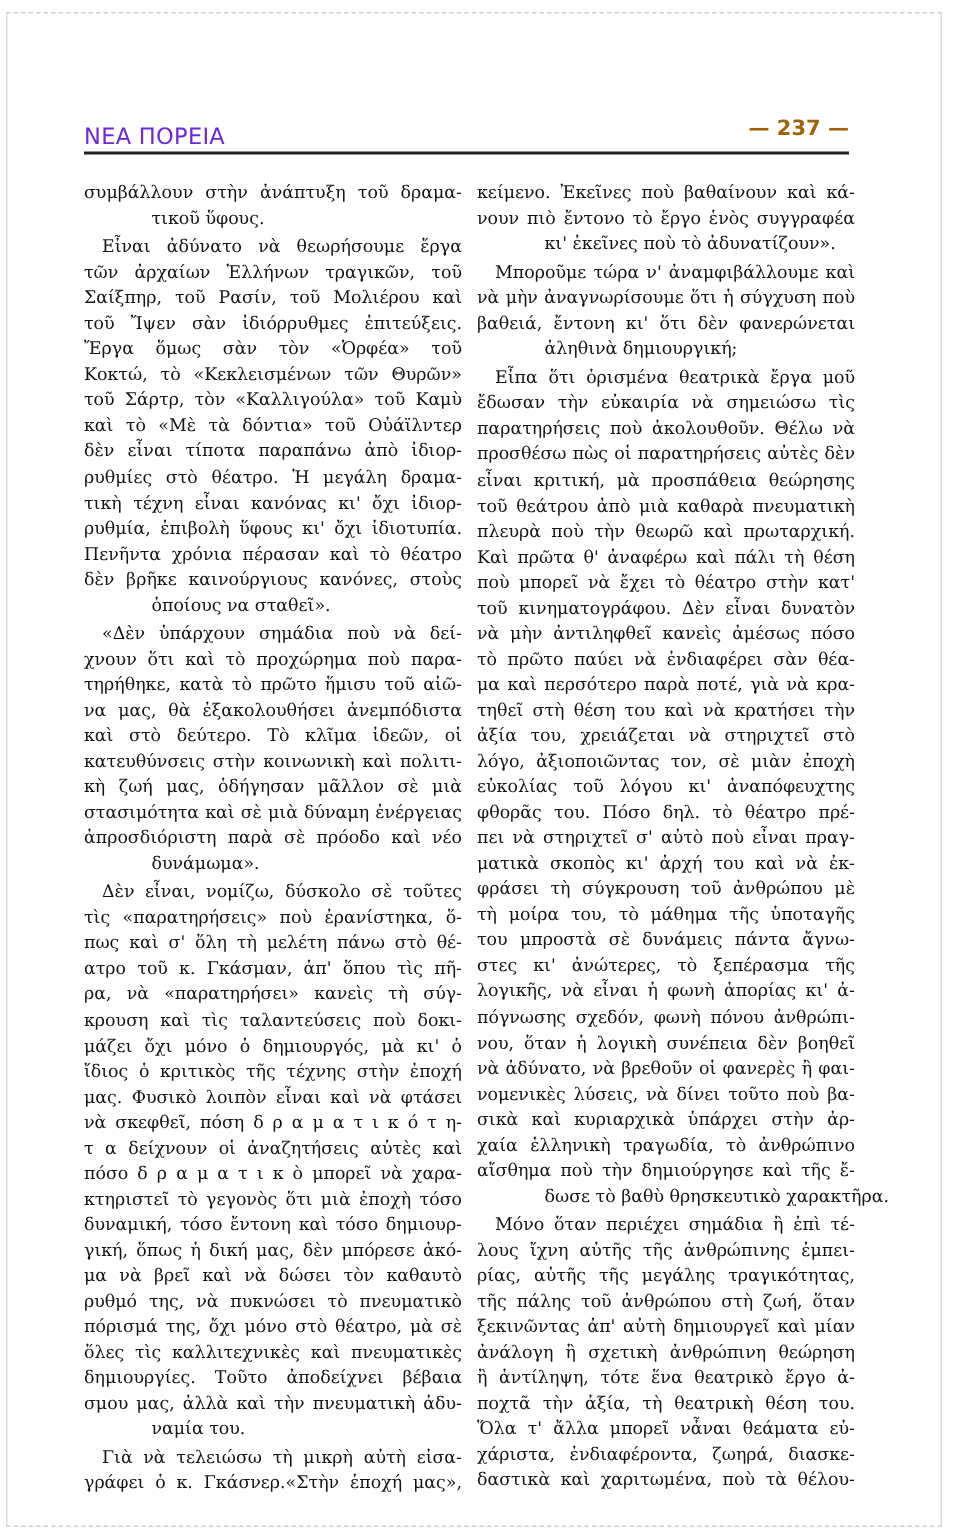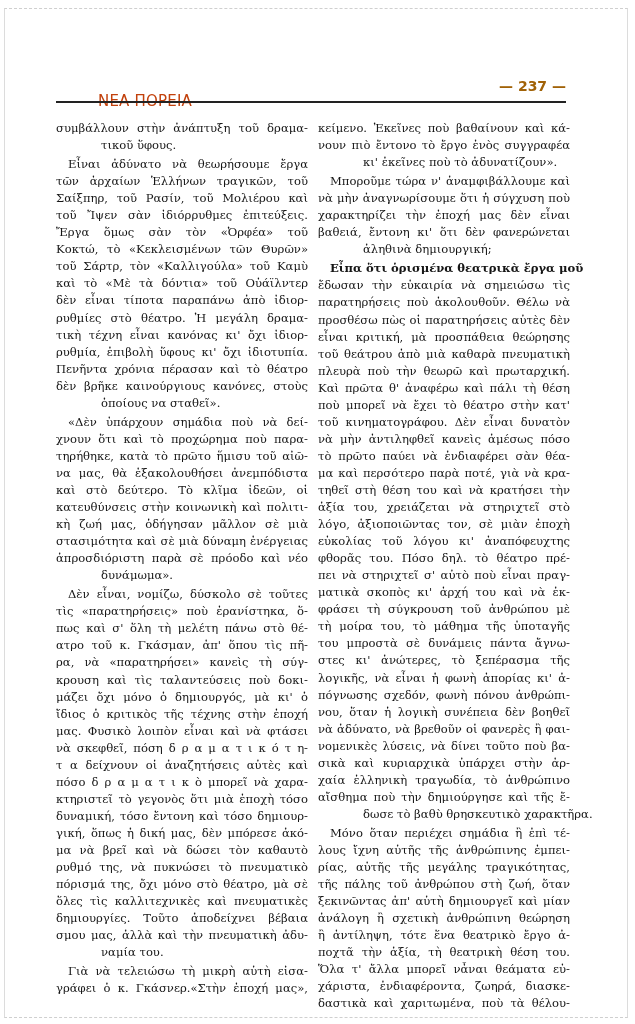--- a/index.html
+++ b/index.html
@@ -7,23 +7,23 @@
     .page-frame {
       position: absolute; left: 4px; top: 8px; width: 624px; height: 1010px;
       border-left: 1px solid #dcdcdc; border-right: 1px solid #dcdcdc;
       border-top: 1px dashed #cfcfcf; border-bottom: 1px dashed #cfcfcf;
       box-sizing: border-box;
     }
     .header {
       position: absolute; left: 56px; top: 78px; width: 510px; height: 20px;
     }
     .journal-title {
-      position: absolute; left: 0; top: 14px;
+      position: absolute; left: 0; top: 4px;
       font-family: "DejaVu Sans", sans-serif; font-size: 15px; font-weight: normal;
-      color: #c2410c; letter-spacing: 0.2px; margin-left: 42px;
+      color: #6d28d9; letter-spacing: 0.2px;
     }
     .page-number {
       position: absolute; right: 0; top: 0;
       font-family: "DejaVu Sans", sans-serif; font-size: 14px; font-weight: bold;
       color: #a16207;
     }
     .header-rule {
       position: absolute; left: 56px; top: 101px; width: 510px; height: 0;
       border-top: 2px solid #222;
     }
@@ -118,26 +118,25 @@
 <div class="col-divider"></div>
 <div class="column col-right" id="col-right">
     <div class="para">
       <span class="line">κείμενο. Ἐκεῖνες ποὺ βαθαίνουν καὶ κά-</span>
       <span class="line">νουν πιὸ ἔντονο τὸ ἔργο ἑνὸς συγγραφέα</span>
       <span class="line last">κι' ἐκεῖνες ποὺ τὸ ἀδυνατίζουν».</span>
     </div>
     <div class="para">
       <span class="line" style="padding-left: 12px;">Μποροῦμε τώρα ν' ἀναμφιβάλλουμε καὶ</span>
       <span class="line">νὰ μὴν ἀναγνωρίσουμε ὅτι ἡ σύγχυση ποὺ</span>
-      <span class="line">χαρακτηρίζει τὴν ἐποχή μας δὲν εἶναι</span>
       <span class="line">βαθειά, ἔντονη κι' ὅτι δὲν φανερώνεται</span>
       <span class="line last">ἀληθινὰ δημιουργική;</span>
     </div>
     <div class="para">
-      <span class="line" style="padding-left: 12px; font-weight: bold;">Εἶπα ὅτι ὁρισμένα θεατρικὰ ἔργα μοῦ</span>
+      <span class="line" style="padding-left: 12px;">Εἶπα ὅτι ὁρισμένα θεατρικὰ ἔργα μοῦ</span>
       <span class="line">ἔδωσαν τὴν εὐκαιρία νὰ σημειώσω τὶς</span>
       <span class="line">παρατηρήσεις ποὺ ἀκολουθοῦν. Θέλω νὰ</span>
       <span class="line">προσθέσω πὼς οἱ παρατηρήσεις αὐτὲς δὲν</span>
       <span class="line">εἶναι κριτική, μὰ προσπάθεια θεώρησης</span>
       <span class="line">τοῦ θεάτρου ἀπὸ μιὰ καθαρὰ πνευματικὴ</span>
       <span class="line">πλευρὰ ποὺ τὴν θεωρῶ καὶ πρωταρχική.</span>
       <span class="line">Καὶ πρῶτα θ' ἀναφέρω καὶ πάλι τὴ θέση</span>
       <span class="line">ποὺ μπορεῖ νὰ ἔχει τὸ θέατρο στὴν κατ'</span>
       <span class="line">τοῦ κινηματογράφου. Δὲν εἶναι δυνατὸν</span>
       <span class="line">νὰ μὴν ἀντιληφθεῖ κανεὶς ἀμέσως πόσο</span>

